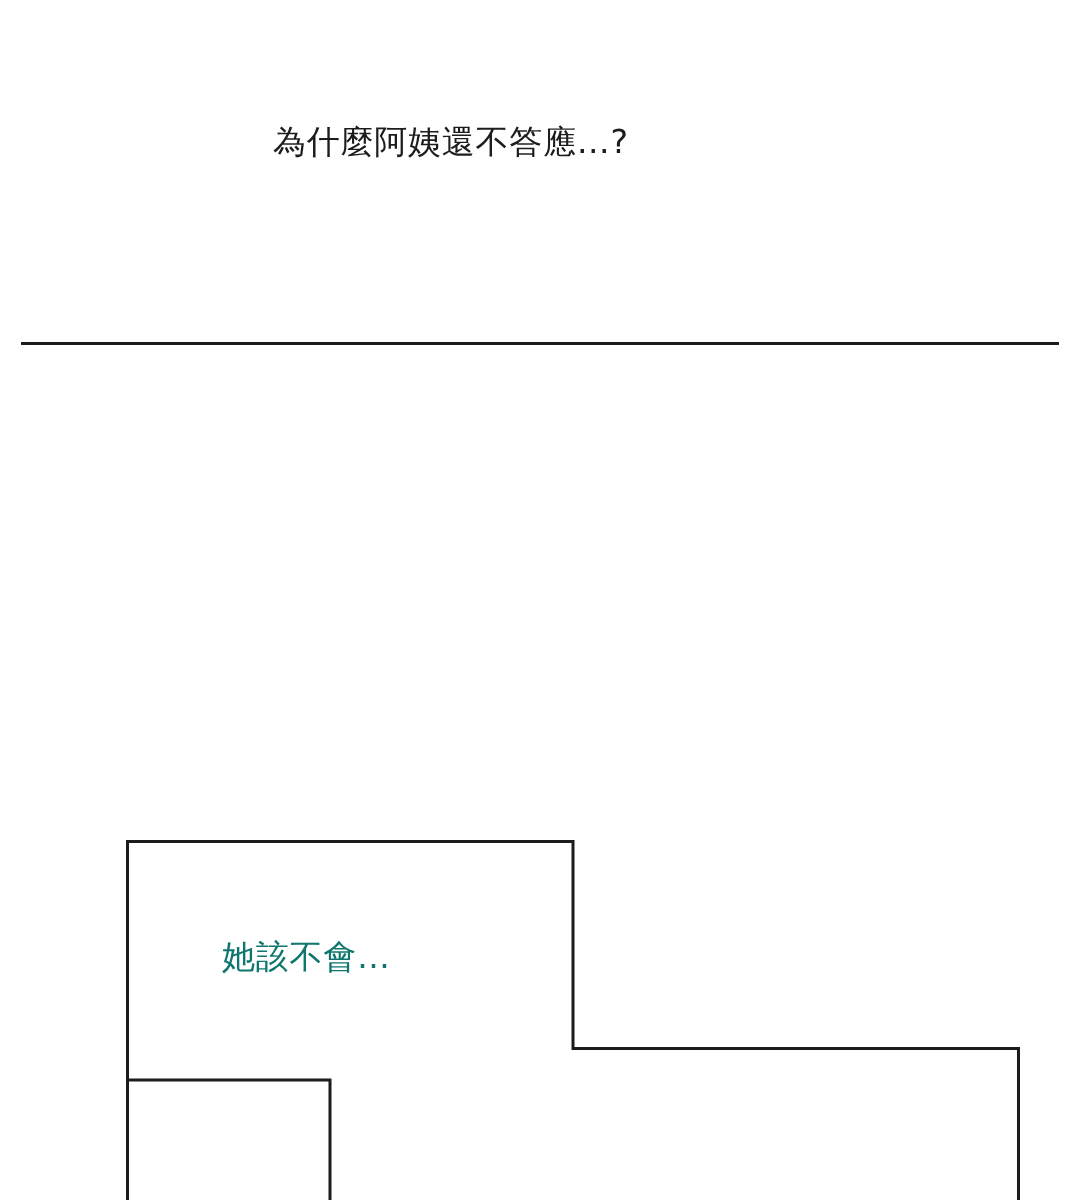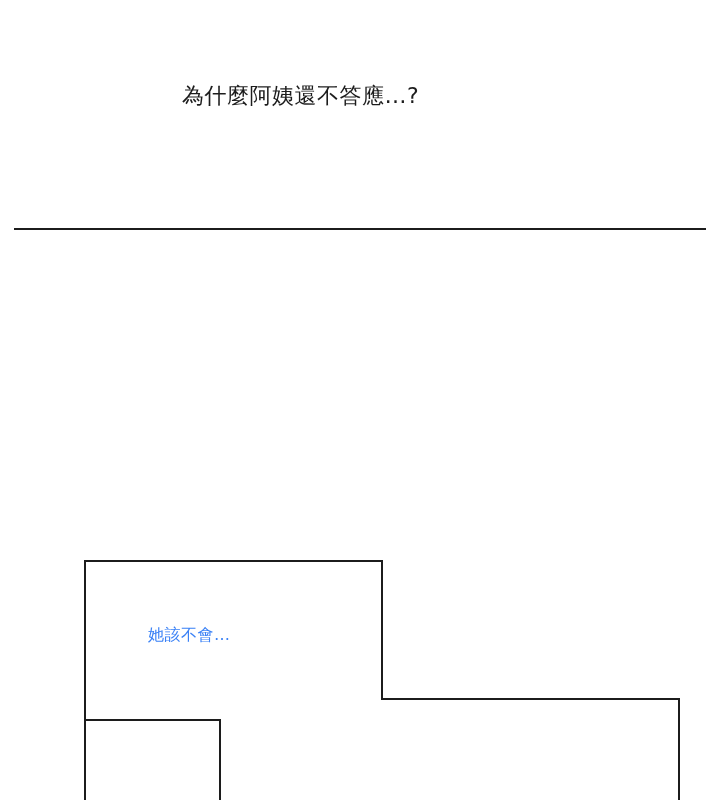--- a/index.html
+++ b/index.html
@@ -44,24 +44,24 @@
     width: 596px;
     height: 260px;
   }
   .panel-shape svg {
     display: block;
   }
   .caption-panel {
     position: absolute;
     left: 148px;
     top: 625px;
-    font-size: 16px;
+    font-size: 22px;
     line-height: 1.3;
     letter-spacing: 0.5px;
-    color: #3b82f6;
+    color: #0f766e;
     white-space: nowrap;
   }
   .caption-bottom {
     position: absolute;
     left: 236px;
     top: 786px;
     font-size: 20px;
     line-height: 1.3;
     letter-spacing: 0.5px;
     color: #1c1c1c;

